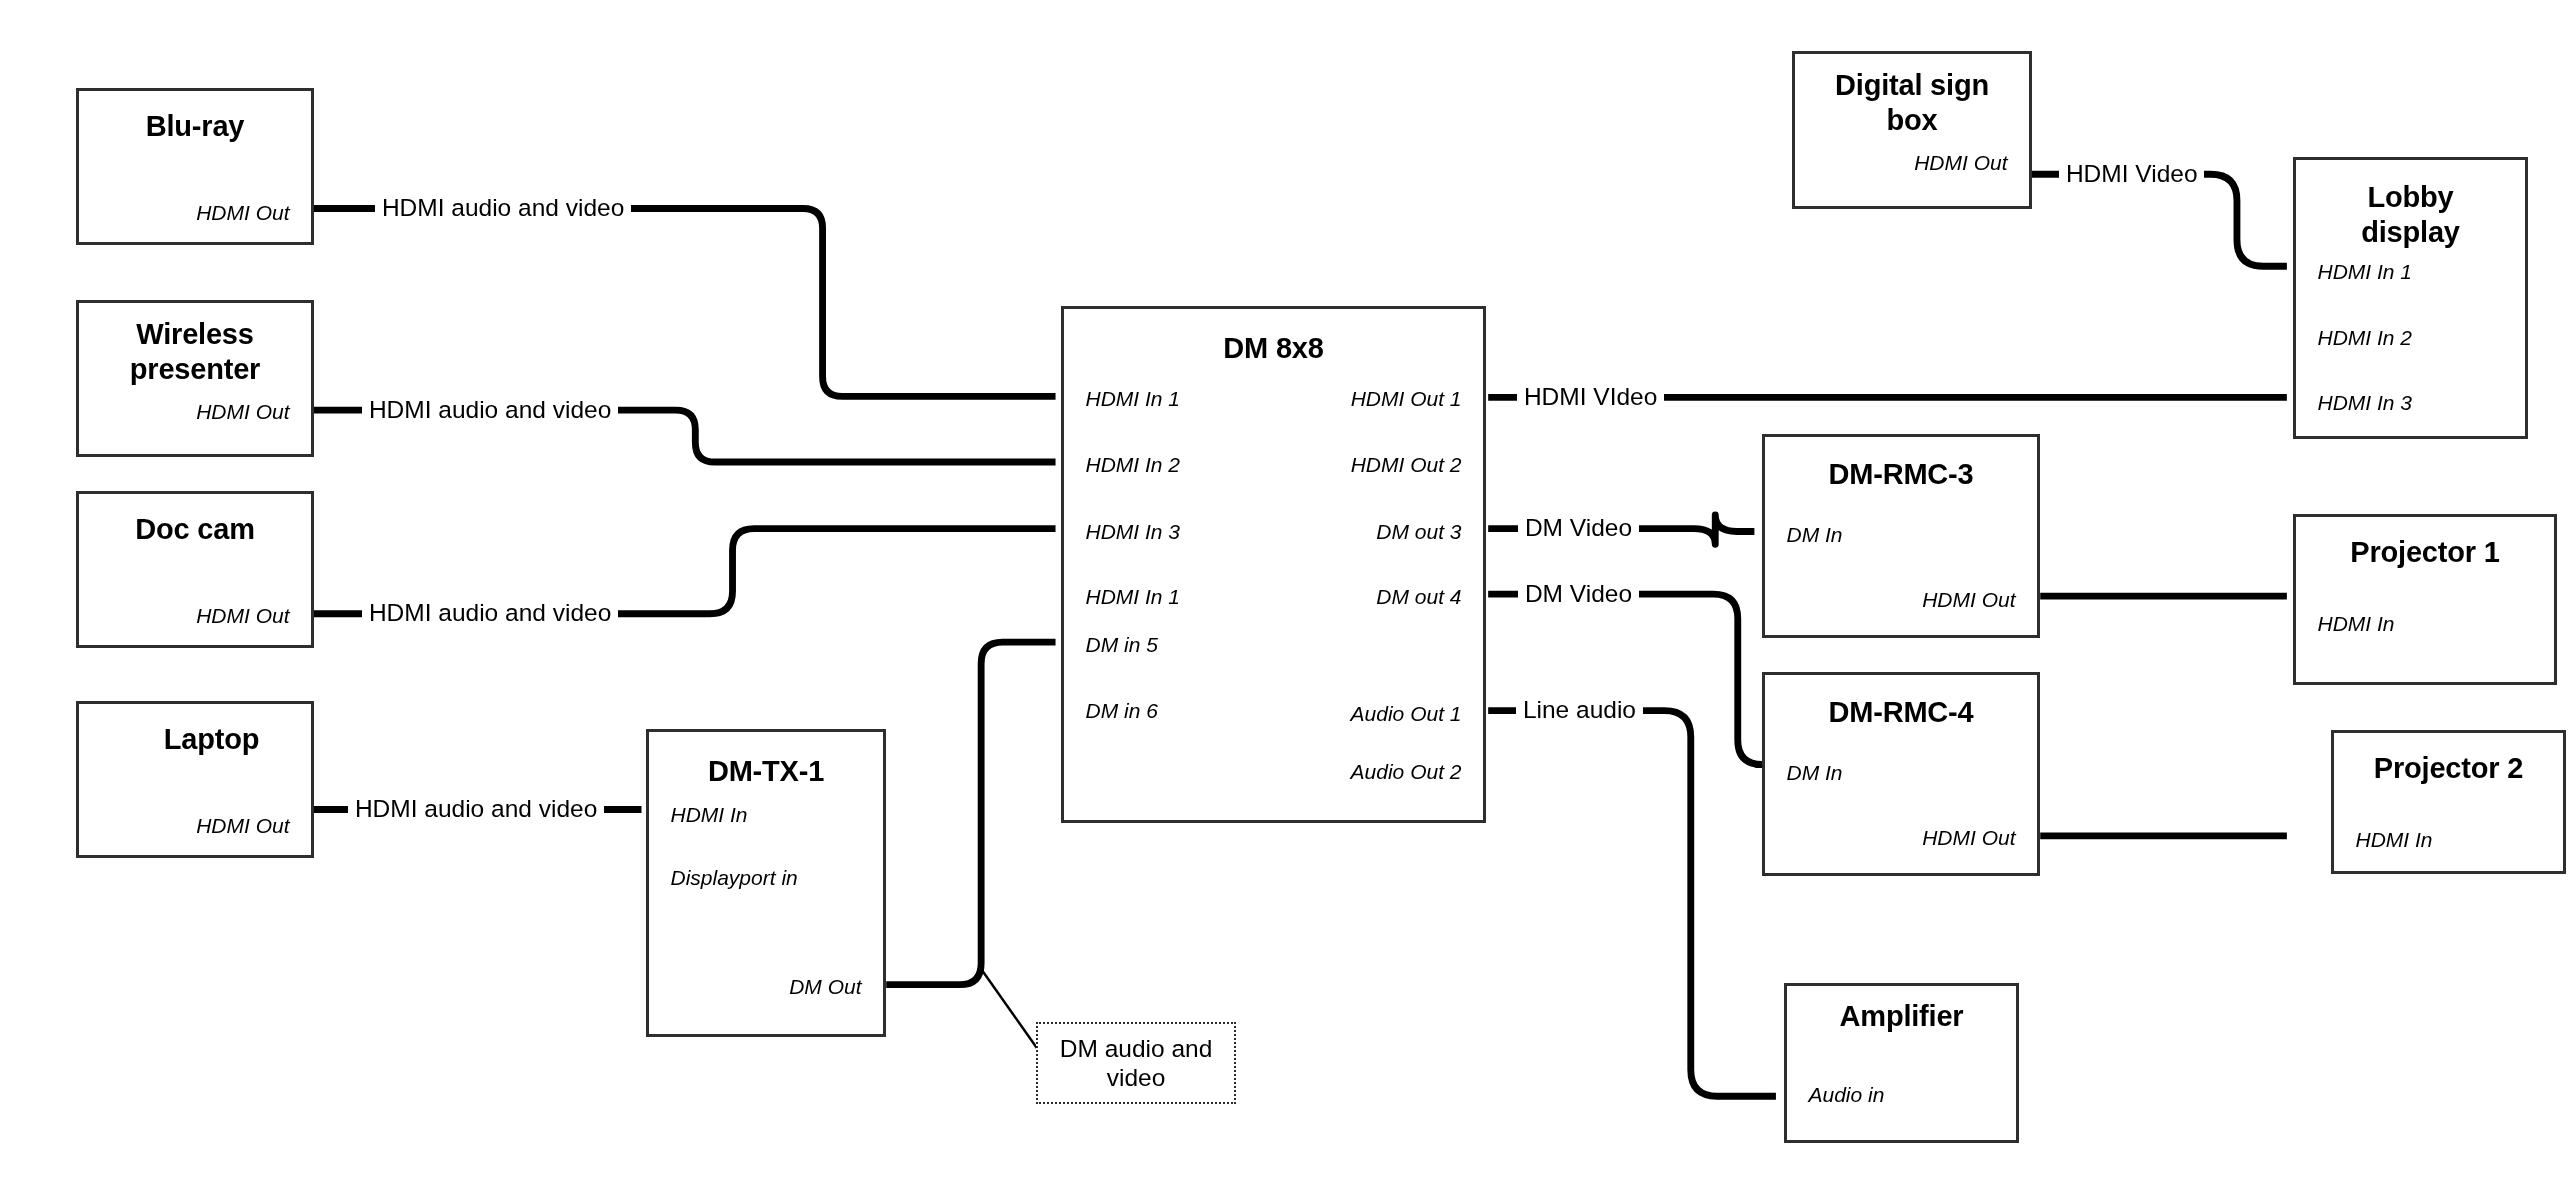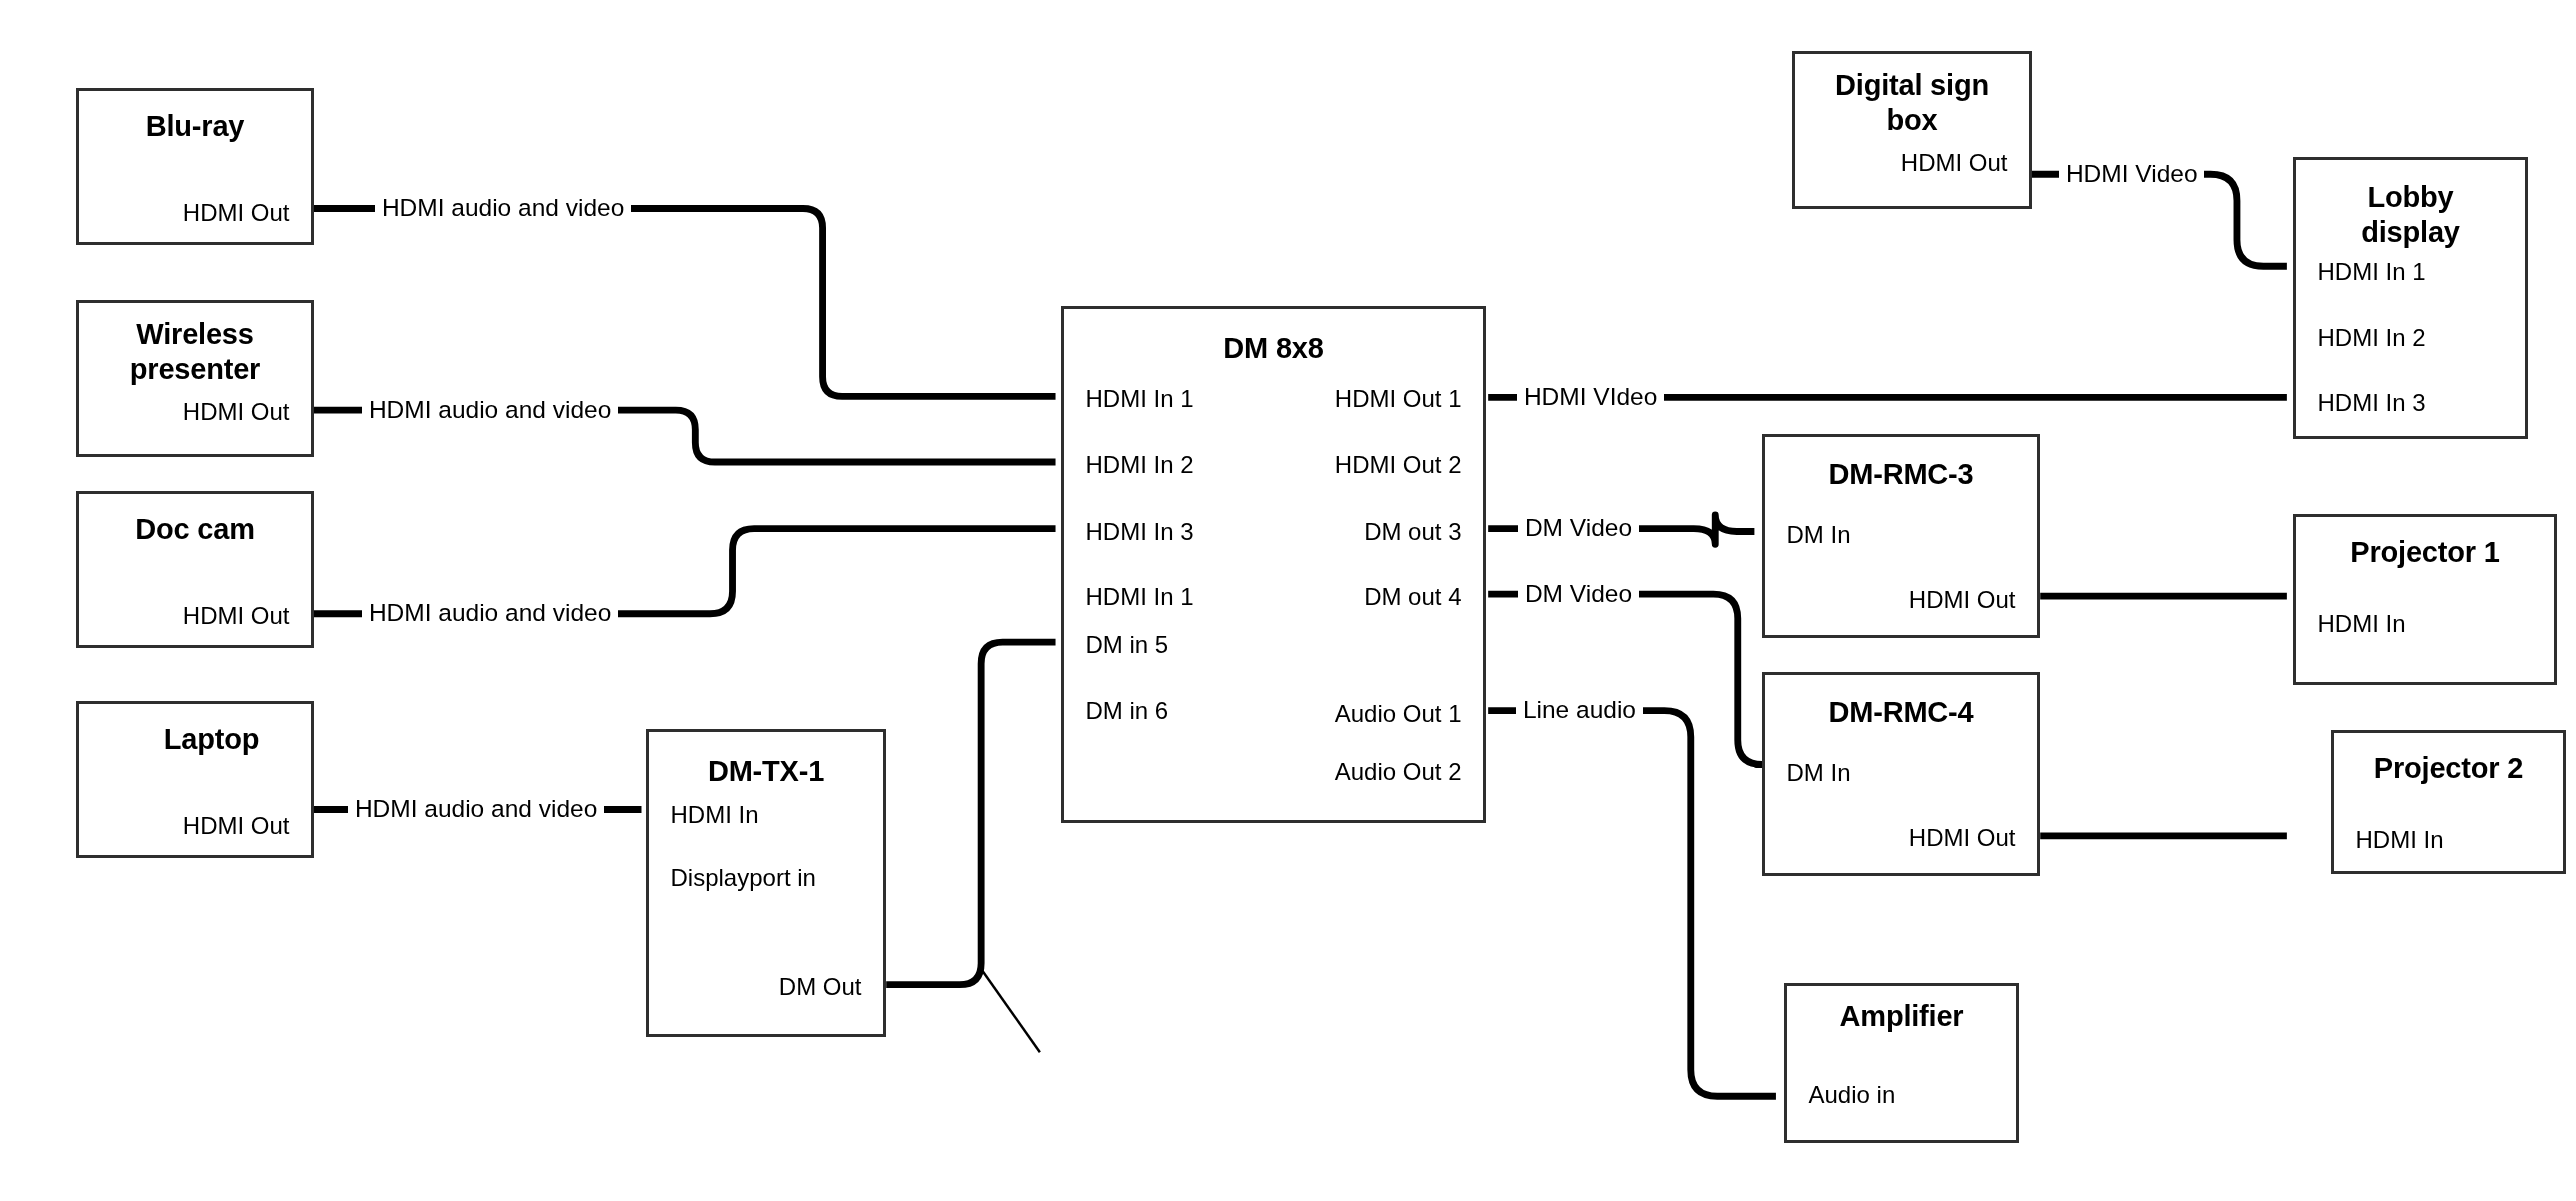--- a/index.html
+++ b/index.html
@@ -33,23 +33,24 @@
     right: 0;
     text-align: center;
     font-weight: bold;
     font-size: 29px;
     line-height: 35px;
     letter-spacing: -0.2px;
   }
   .port {
     position: absolute;
     font-weight: normal;
-    font-size: 24px;
+    font-size: 21px;
     line-height: 32px;
     white-space: nowrap;
+    font-style: italic;
   }
   .port.right { right: 21.5px; text-align: right; }
   .port.left  { left: 21.5px;  text-align: left;  }
 
   
   .callout {
     position: absolute;
     box-sizing: border-box;
     border: 2.9px dotted #2b2b2b;
     background: #ffffff;
@@ -204,20 +205,23 @@
   <div class="node" style="left:2293px; top:730px; width:235px; height:144px;margin-left:38px;">
     <div class="title" style="top:17.6px;">Projector 2</div>
     <div class="port left" style="top:91px;">HDMI In</div>
   </div>
 
   <div class="node" style="left:1784px; top:983px; width:235px; height:160px;">
     <div class="title" style="top:13px;">Amplifier</div>
     <div class="port left" style="top:93px;">Audio in</div>
   </div>
 
+  <div class="callout" style="left:1036px; top:1022px; width:200px; height:82px;">
+    <span>DM audio and video</span>
+  </div>
 
   <div class="elabel" style="left:375px; top:194px;">HDMI audio and video</div>
 
   <div class="elabel" style="left:362px; top:396px;">HDMI audio and video</div>
 
   <div class="elabel" style="left:362px; top:599px;">HDMI audio and video</div>
 
   <div class="elabel" style="left:348px; top:795px;">HDMI audio and video</div>
 
   <div class="elabel" style="left:2059px; top:160px;">HDMI Video</div>

